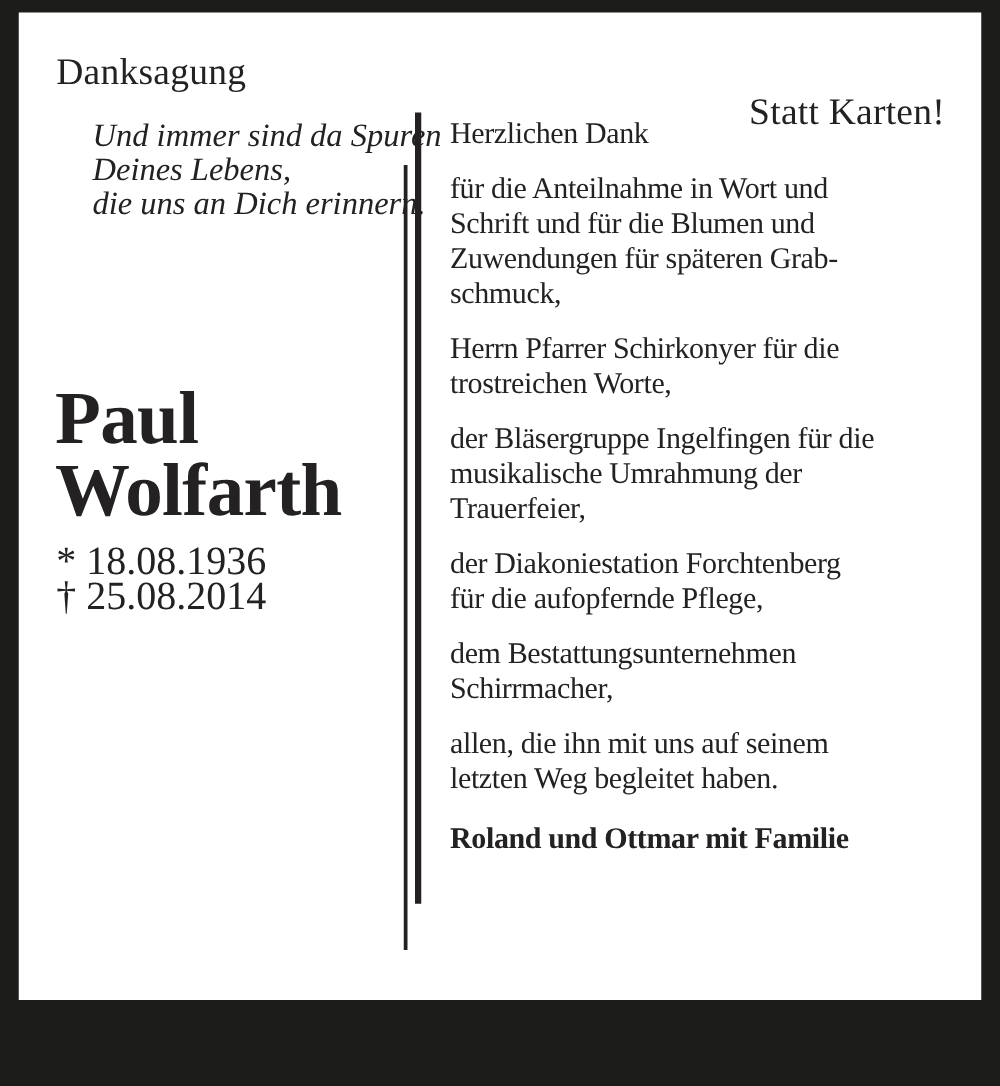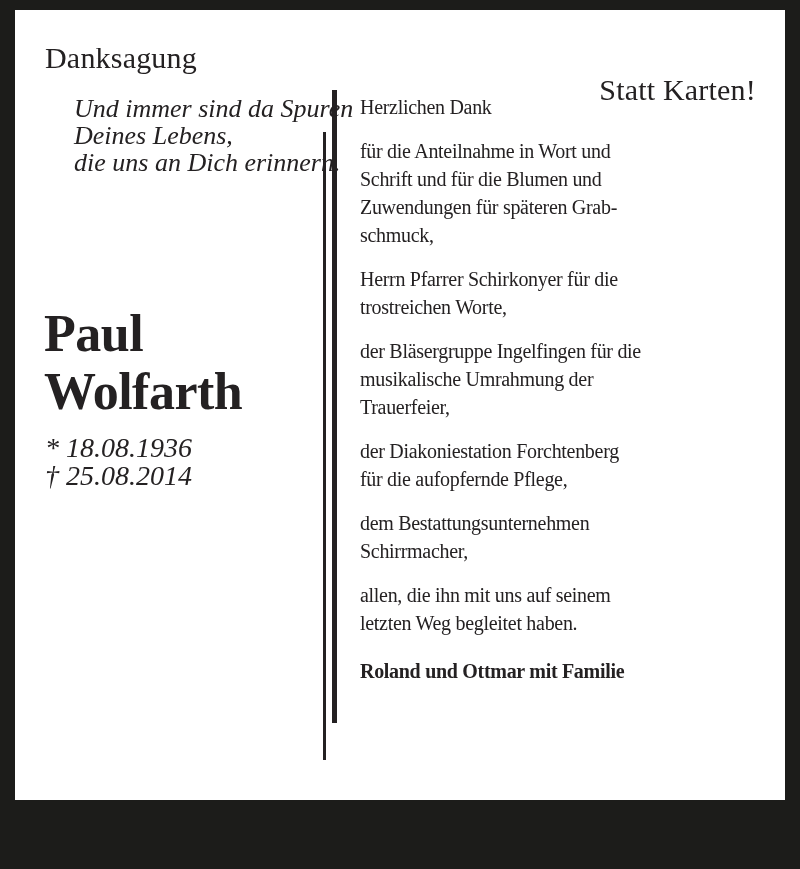--- a/index.html
+++ b/index.html
@@ -56,32 +56,31 @@
     line-height: 27px;
     white-space: pre-line;
     margin-left: 29px;
   }
   .deceased-name {
     position: absolute;
     left: 29px;
     top: 295px;
     width: 290px;
     font-weight: 700;
-    font-size: 52px;
+    font-size: 60px;
     line-height: 58px;
     letter-spacing: -0.5px;
     white-space: pre-line;
   }
   .dates {
     position: absolute;
     left: 30px;
     top: 424px;
-    font-size: 28px;
+    font-size: 32px;
     line-height: 28px;
-    font-style: italic;
   }
   .dates .date-line { white-space: nowrap; }
   
   .rule-thick {
     position: absolute;
     left: 317px;
     top: 80px;
     width: 5px;
     height: 633px;
     background: #242122;
@@ -93,21 +92,21 @@
     width: 3px;
     height: 628px;
     background: #242122;
   }
   
   .thanks-column {
     position: absolute;
     left: 345px;
     top: 83px;
     width: 415px;
-    font-size: 20px;
+    font-size: 24px;
     line-height: 28px;
     letter-spacing: -0.3px;
   }
   .thanks-heading {
     margin: 0 0 16px 0;
     white-space: pre-line;
   }
   .para {
     margin: 0 0 16px 0;
     white-space: pre-line;

